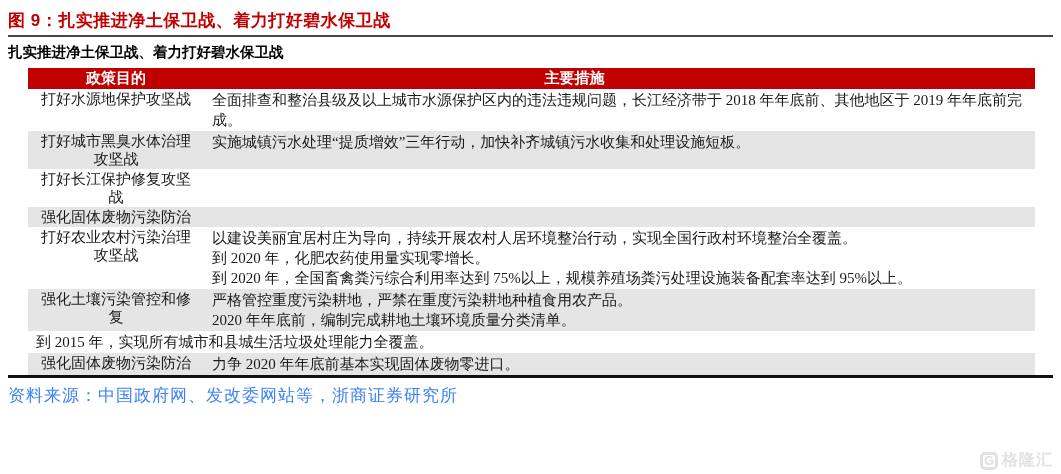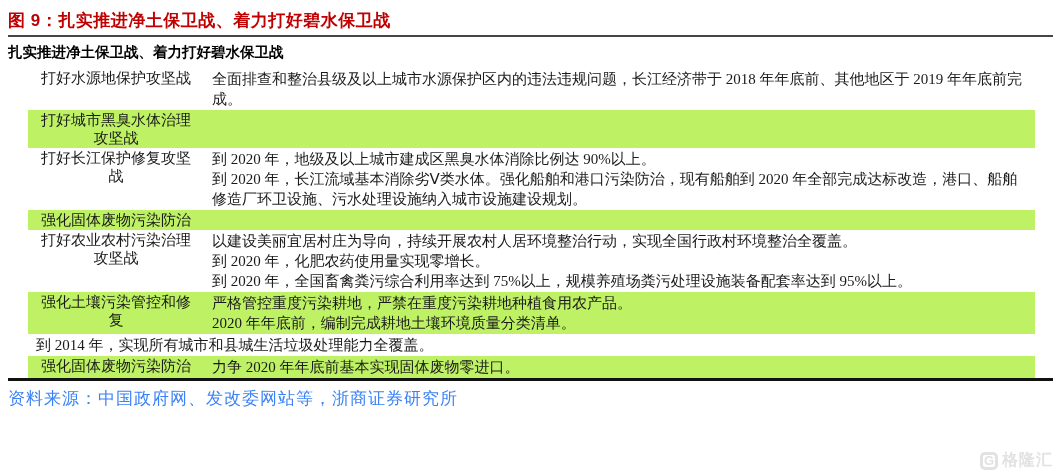--- a/index.html
+++ b/index.html
@@ -42,21 +42,21 @@
     background: #c00000;
     color: #ffffff;
     font-weight: bold;
     font-size: 15px;
     height: 21px;
     line-height: 21px;
   }
   .th-goal { width: 176px; text-align: center; }
   .th-measures { flex: 1; text-align: center; padding-right: 90px; }
   .trow { display: flex; }
-  .trow.alt { background: #bef264; }
+  .trow.alt { background: #e5e5e5; }
   .cell-goal {
     width: 176px;
     flex: 0 0 176px;
     text-align: center;
     font-size: 15px;
     line-height: 18px;
     padding: 1px 12px;
   }
   .cell-measures {
     flex: 1;
@@ -110,36 +110,39 @@
 </head>
 <body>
 
 <div class="page">
 
   <div class="fig-title">图 9：扎实推进净土保卫战、着力打好碧水保卫战</div>
   <div class="title-rule"></div>
   <div class="fig-subtitle">扎实推进净土保卫战、着力打好碧水保卫战</div>
 
   <div class="ptable">
+    <div class="thead">
+      <div class="th-goal">政策目的</div>
+      <div class="th-measures">主要措施</div>
+    </div>
     <div class="tbody">
         <div class="trow">
           <div class="cell-goal">打好水源地保护攻坚战</div>
           <div class="cell-measures">
             <div class="measure-line">全面排查和整治县级及以上城市水源保护区内的违法违规问题，长江经济带于 2018 年年底前、其他地区于 2019 年年底前完成。</div>
           </div>
         </div>
         <div class="trow alt">
           <div class="cell-goal">打好城市黑臭水体治理攻坚战</div>
+          <div class="cell-measures">
+            <div class="measure-line">实施城镇污水处理“提质增效”三年行动，加快补齐城镇污水收集和处理设施短板。</div>
+          </div>
         </div>
         <div class="trow">
           <div class="cell-goal">打好长江保护修复攻坚战</div>
-          <div class="cell-measures">
-            <div class="measure-line">到 2020 年，地级及以上城市建成区黑臭水体消除比例达 90%以上。</div>
-            <div class="measure-line">到 2020 年，长江流域基本消除劣Ⅴ类水体。强化船舶和港口污染防治，现有船舶到 2020 年全部完成达标改造，港口、船舶修造厂环卫设施、污水处理设施纳入城市设施建设规划。</div>
-          </div>
         </div>
         <div class="trow alt">
           <div class="cell-goal">强化固体废物污染防治</div>
         </div>
         <div class="trow">
           <div class="cell-goal">打好农业农村污染治理攻坚战</div>
           <div class="cell-measures">
             <div class="measure-line">以建设美丽宜居村庄为导向，持续开展农村人居环境整治行动，实现全国行政村环境整治全覆盖。</div>
             <div class="measure-line">到 2020 年，化肥农药使用量实现零增长。</div>
             <div class="measure-line">到 2020 年，全国畜禽粪污综合利用率达到 75%以上，规模养殖场粪污处理设施装备配套率达到 95%以上。</div>
@@ -147,21 +150,21 @@
         </div>
         <div class="trow alt">
           <div class="cell-goal">强化土壤污染管控和修复</div>
           <div class="cell-measures">
             <div class="measure-line">严格管控重度污染耕地，严禁在重度污染耕地种植食用农产品。</div>
             <div class="measure-line">2020 年年底前，编制完成耕地土壤环境质量分类清单。</div>
           </div>
         </div>
         <div class="trow">
           <div class="cell-measures">
-            <div class="measure-line">到 2014 年，实现所有城市和县城生活垃圾处理能力全覆盖。</div>
+            <div class="measure-line">到 2015 年，实现所有城市和县城生活垃圾处理能力全覆盖。</div>
           </div>
         </div>
         <div class="trow alt">
           <div class="cell-goal">强化固体废物污染防治</div>
           <div class="cell-measures">
             <div class="measure-line">力争 2020 年年底前基本实现固体废物零进口。</div>
           </div>
         </div>
       </div>
   </div>

